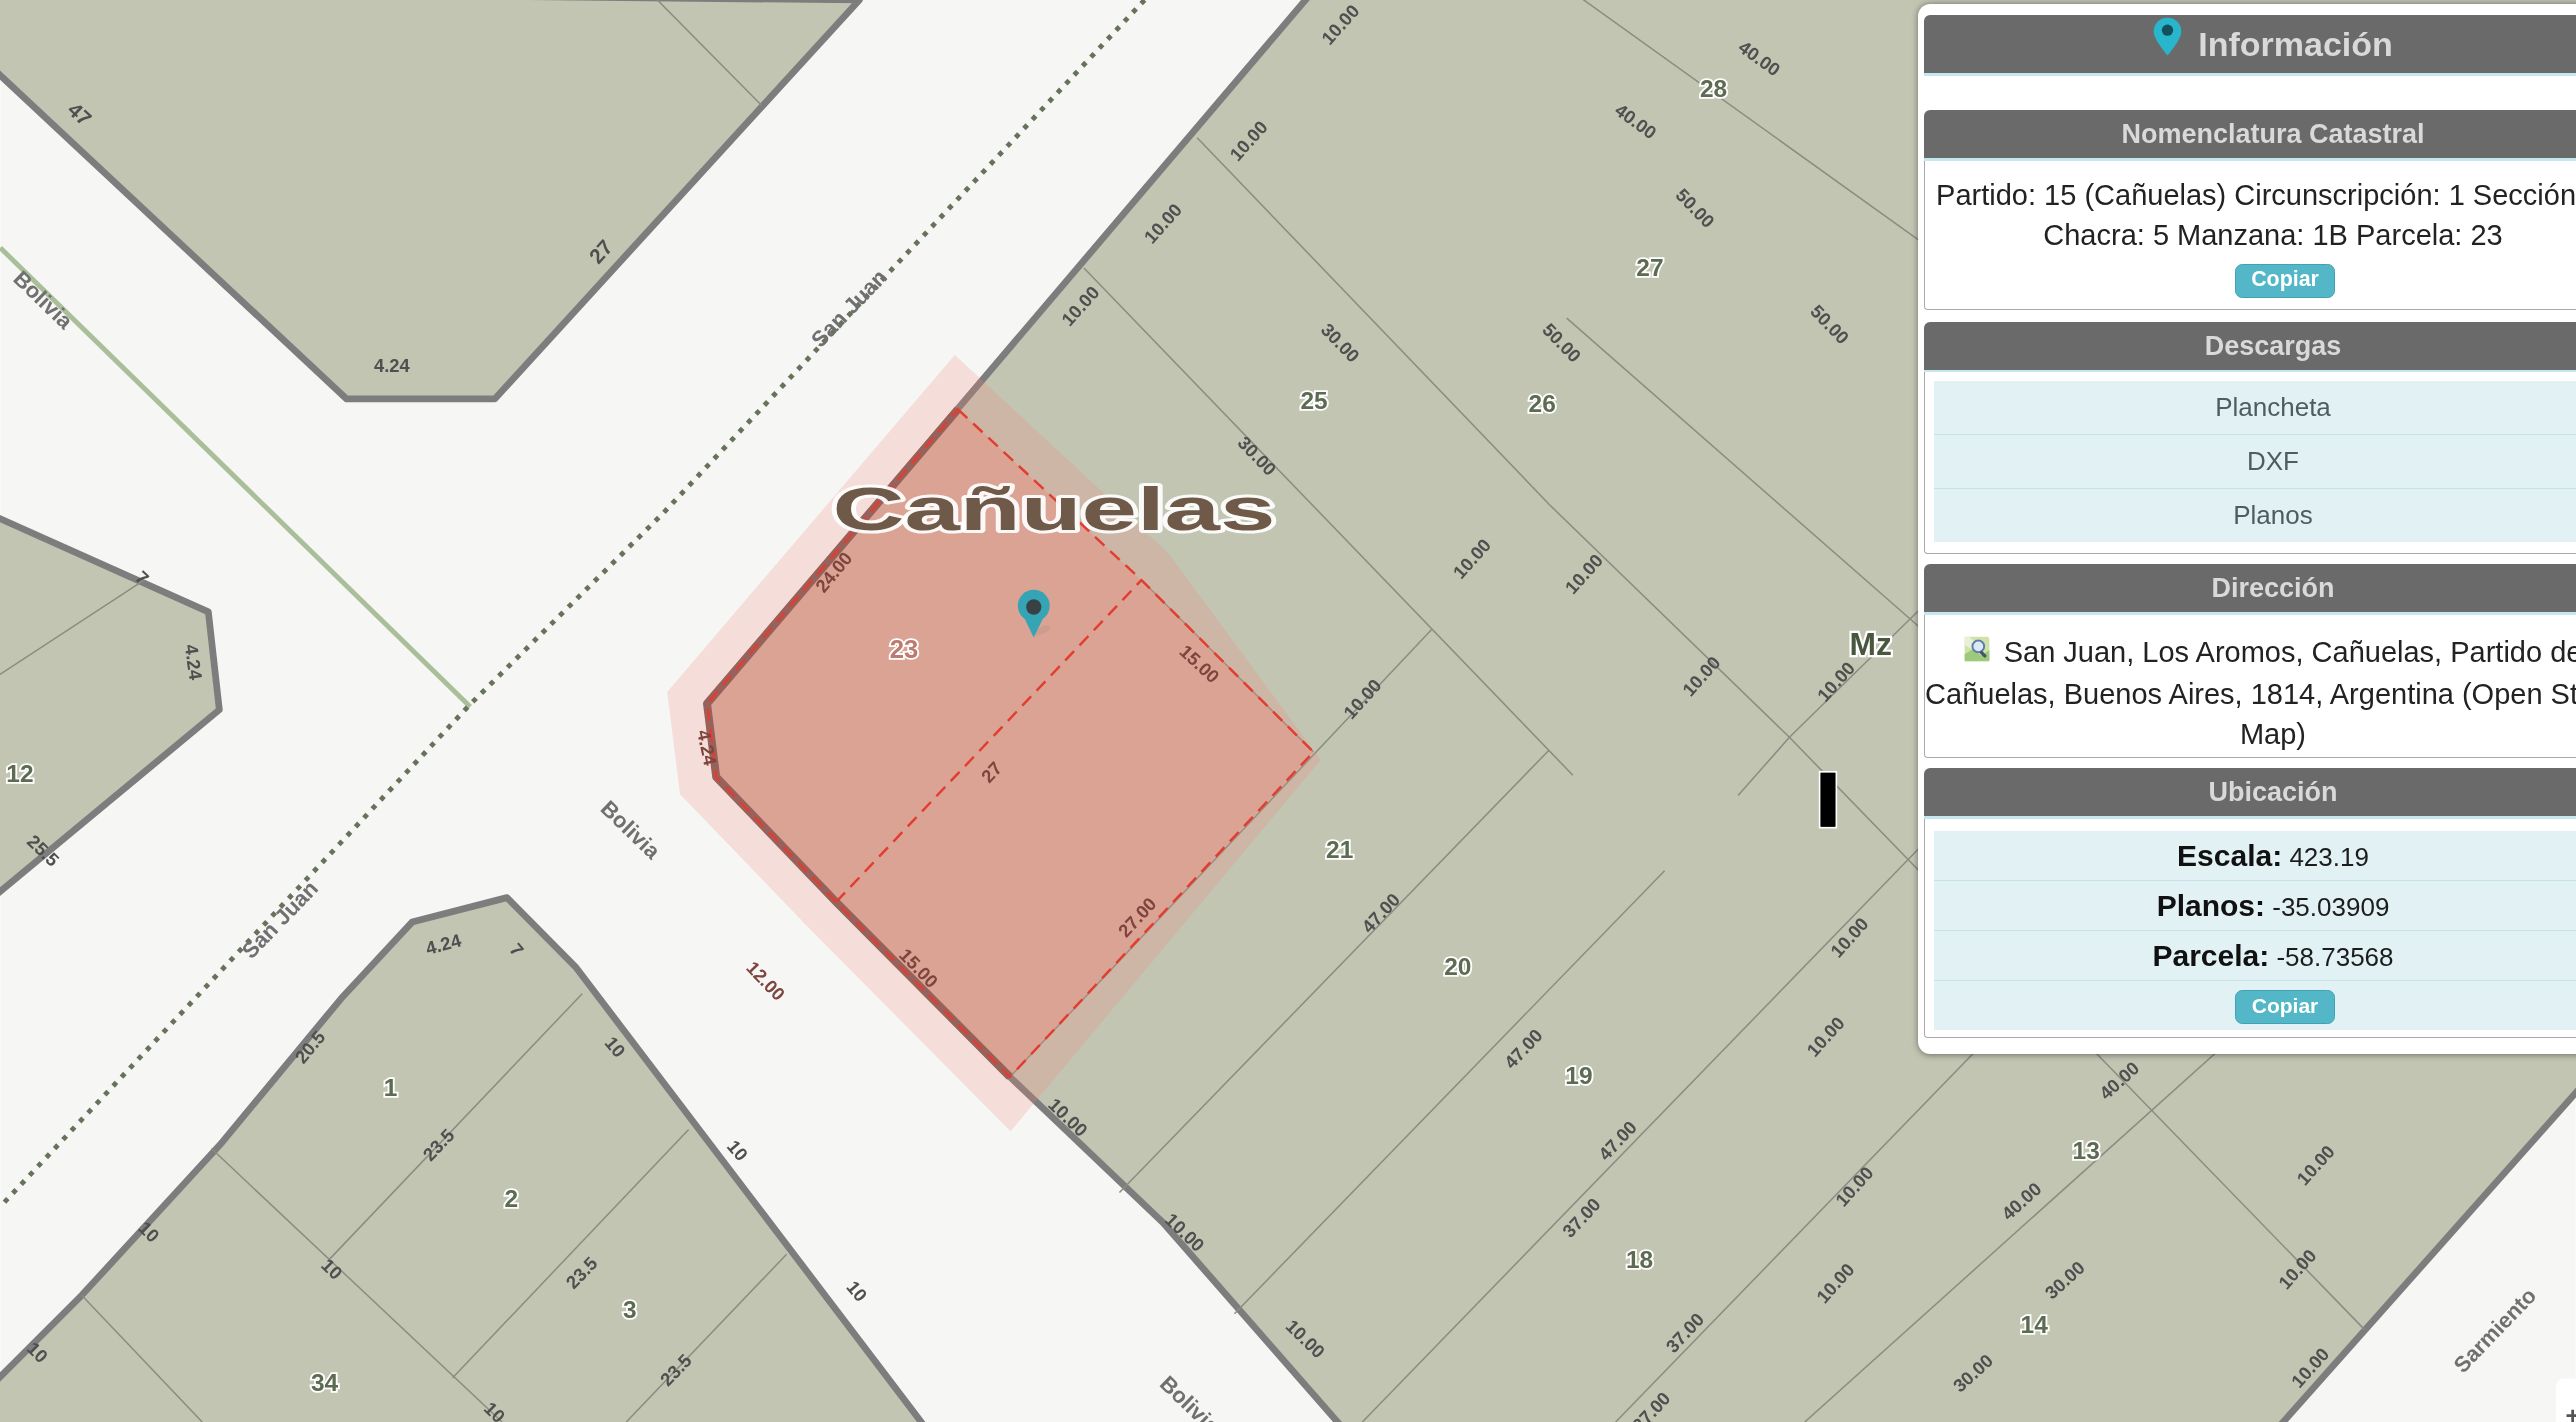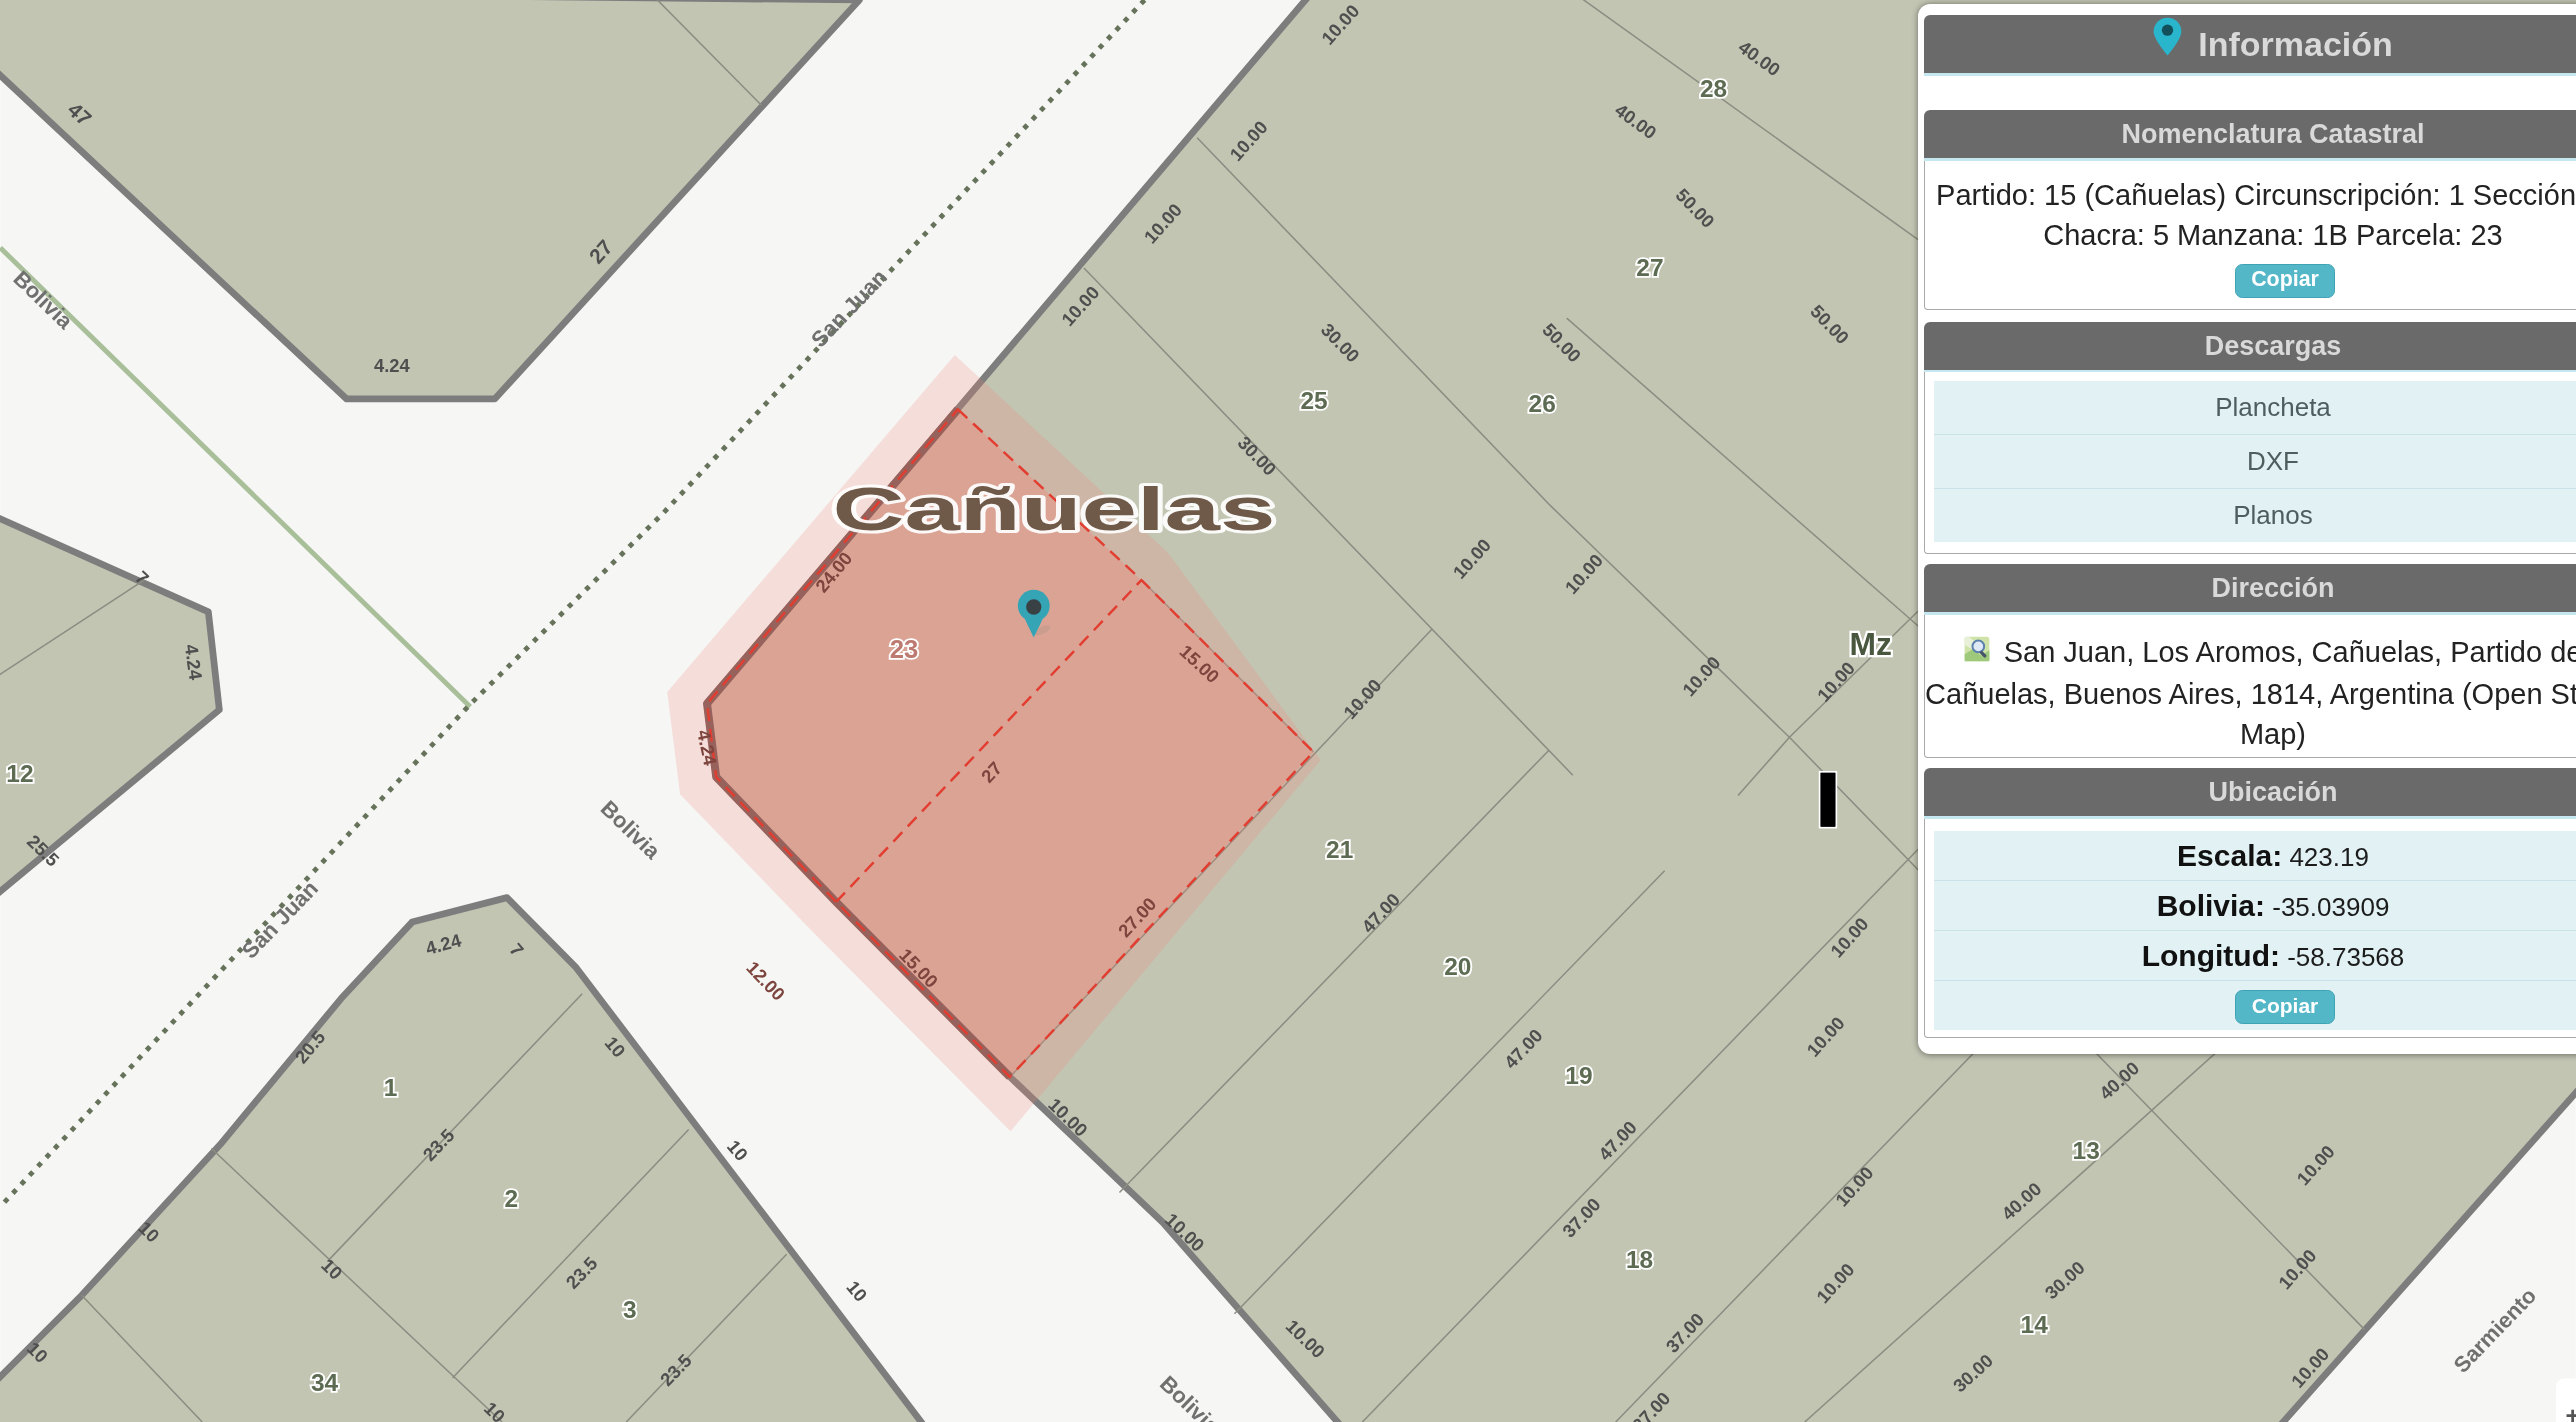--- a/index.html
+++ b/index.html
@@ -221,19 +221,19 @@
             </svg></span> San Juan, Los Aromos, Cañuelas, Partido de</div>
       <div style="white-space:nowrap;">Cañuelas, Buenos Aires, 1814, Argentina (Open Street</div>
       <div>Map)</div>
     </div>
   </div>
 
   <div class="hdr" style="top:764px;">Ubicación</div>
   <div class="box" style="top:815px;height:219px;">
     <div class="rows" style="margin-top:12.2px">
       <div class="row dark" style="height:49px;line-height:49px;"><b>Escala:</b>&nbsp;423.19</div>
-      <div class="row dark" style="height:49px;line-height:49px;"><b>Bolivia:</b>&nbsp;-35.03909</div>
-      <div class="row dark" style="height:49px;line-height:49px;"><b>Longitud:</b>&nbsp;-58.73568</div>
+      <div class="row dark" style="height:49px;line-height:49px;"><b>Planos:</b>&nbsp;-35.03909</div>
+      <div class="row dark" style="height:49px;line-height:49px;"><b>Parcela:</b>&nbsp;-58.73568</div>
       <div class="row" style="height:49px;line-height:47px;"><span class="btn" style="font-size:21px;padding:2.4px 16px 4.9px 16px;">Copiar</span></div>
     </div>
   </div>
 </div>
 
 
 </body></html>

